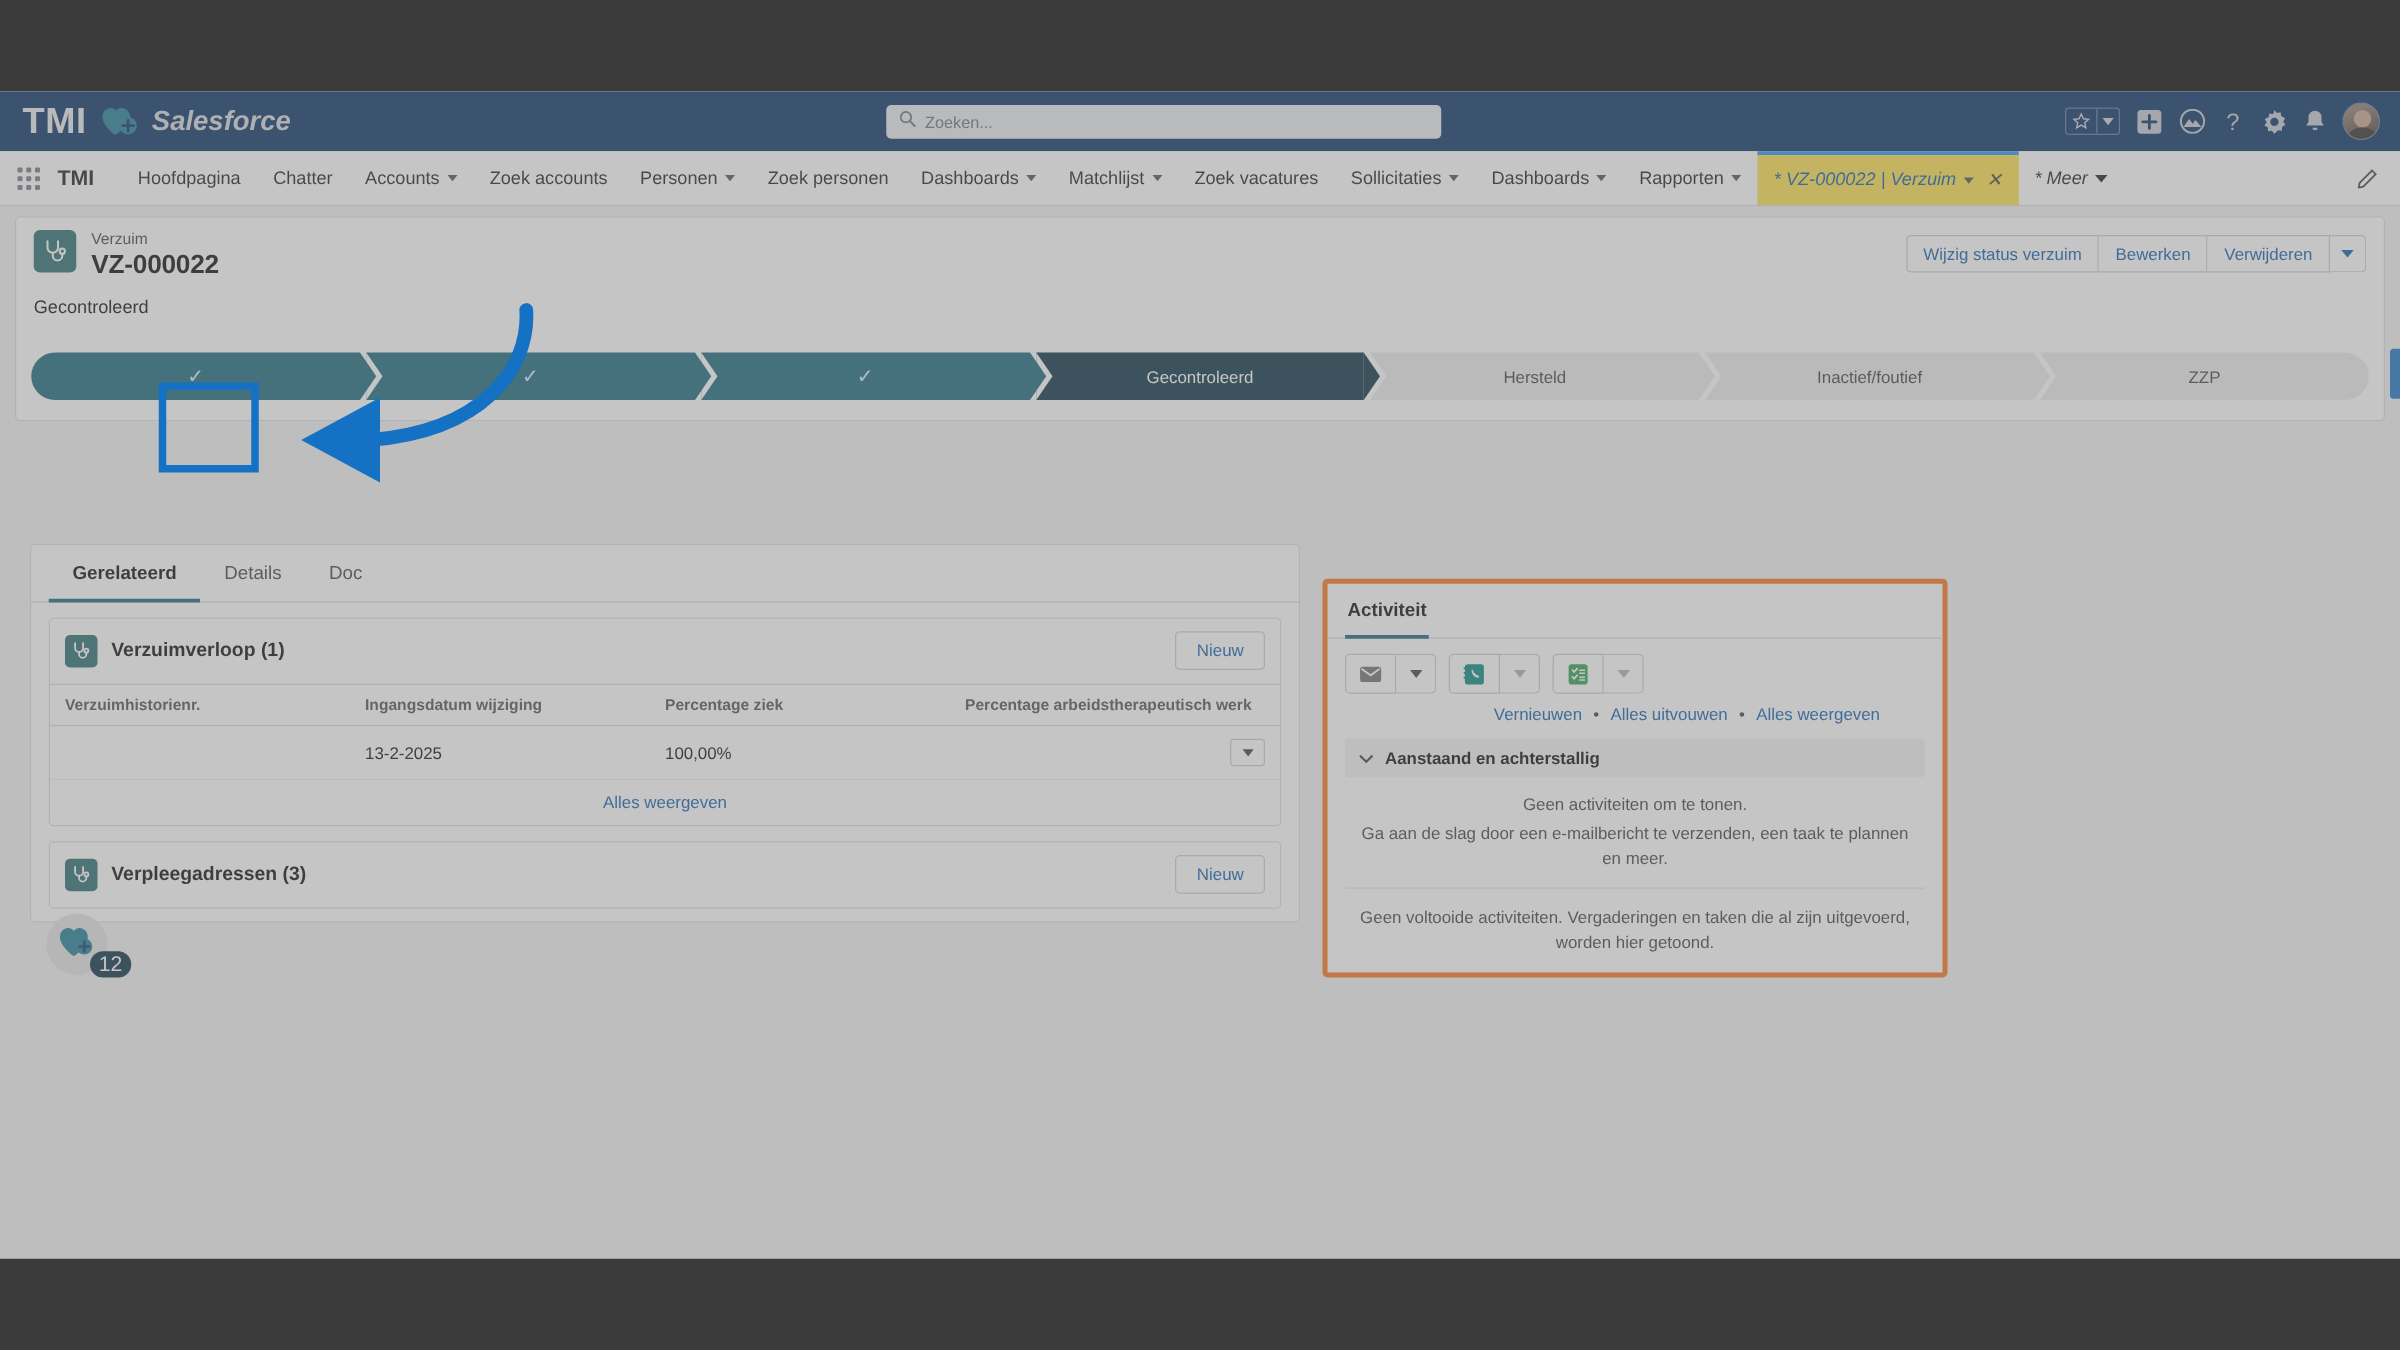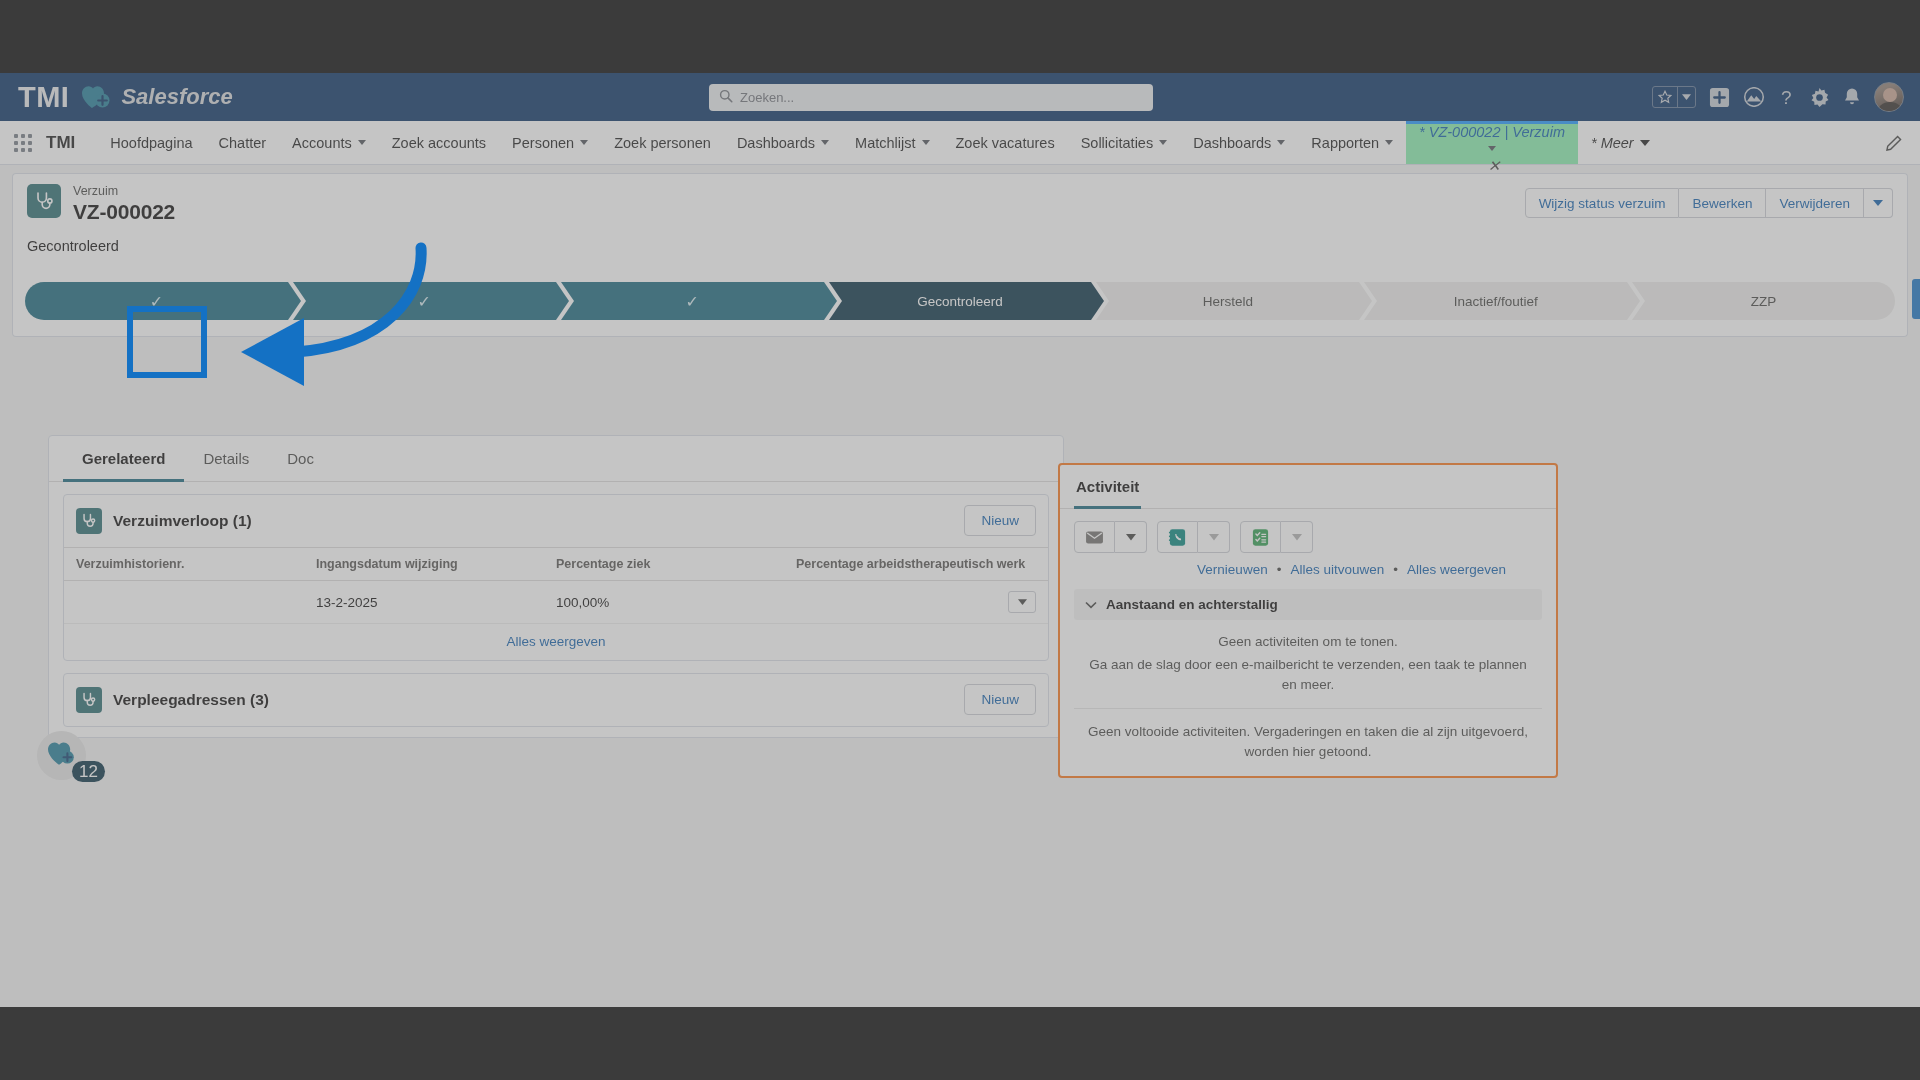--- a/index.html
+++ b/index.html
@@ -98,22 +98,22 @@
     color:#181818; padding-right: 22px;
   }
   .navitem {
     display:flex; align-items:center; gap:6px;
     padding: 0 13px; font-size:14.5px; color:#181818;
     cursor:pointer; position: relative; white-space: nowrap;
   }
   .chev-d { width:0;height:0;border-left:4.5px solid transparent;border-right:4.5px solid transparent;border-top:5px solid #4b4f56; }
   .navitem.tabactive {
     border-top: 3px solid #1b96ff;
-    background: #86efac;
-    font-style: italic; color:#0b5cab;flex-direction:column;
+    background: #fde047;
+    font-style: italic; color:#0b5cab;
   }
   .navitem.tabactive .x { font-size: 15px; color:#3e3e3c; margin-left:4px; }
   .navitem.more { font-style: italic; color:#181818; }
   .tri-d { width:0;height:0;border-left:5px solid transparent;border-right:5px solid transparent;border-top:6px solid #181818; }
   .pencilbtn {
     margin-left:auto; width:52px; display:flex; align-items:center; justify-content:center;
     cursor:pointer;
   }
 
   
@@ -180,21 +180,21 @@
   }
   .step:last-child:after, .step:last-child:before { display:none; }
   .step.done { background:#14657a; color:#fff; }
   .step.done:after { border-left-color:#14657a; }
   .step.current { background:#032d42; color:#fff; font-weight:400; }
   .step.current:after { border-left-color:#032d42; }
   .step .check { font-size: 16px; color:#d6eaf0; }
 
   
   .left-panel {
-    position:absolute; left:28px; top:362px; width: 1036px; padding-left: 20px;
+    position:absolute; left:4px; top:362px; width: 1036px; padding-left: 20px;
   }
   .tabcard {
     background:#fff; border:1px solid #d8dde6; border-radius:4px;
     padding: 0 0 10px 0;
   }
   .tabstrip {
     display:flex; padding: 0 14px; border-bottom:1px solid #dddbda; height:46px; align-items:stretch;
   }
   .tab {
     display:flex; align-items:center; padding: 0 19px;
@@ -238,21 +238,21 @@
     display:flex;align-items:center;justify-content:center; float:right; cursor:pointer;
   }
   .rl-foot {
     text-align:center; padding: 10px 0 11px 0; font-size:13.5px; color:#0b5cab;
     cursor:pointer;
   }
 
   
   .right-panel {
     position:absolute; left:1058px; top:390px; width: 500px;
-    background:#fff; border:2px solid #f97316; border-radius:4px;
+    background:#fff; border:4px solid #f97316; border-radius:4px;
     padding-bottom: 14px;
   }
   .act-tabs { display:flex; padding: 0 14px; border-bottom:1px solid #dddbda; height:44px; align-items:stretch;}
   .act-tab {
     display:flex;align-items:center; font-size:15px; font-weight:700; color:#080707;
     position:relative; cursor:pointer; padding: 0 2px;
   }
   .act-tab:after { content:""; position:absolute; left:0;right:0;bottom:-1px;height:3px;background:#14657a;}
   .act-btnrow { display:flex; gap:10px; padding: 12px 14px 0 14px; }
   .grp { display:flex; }

